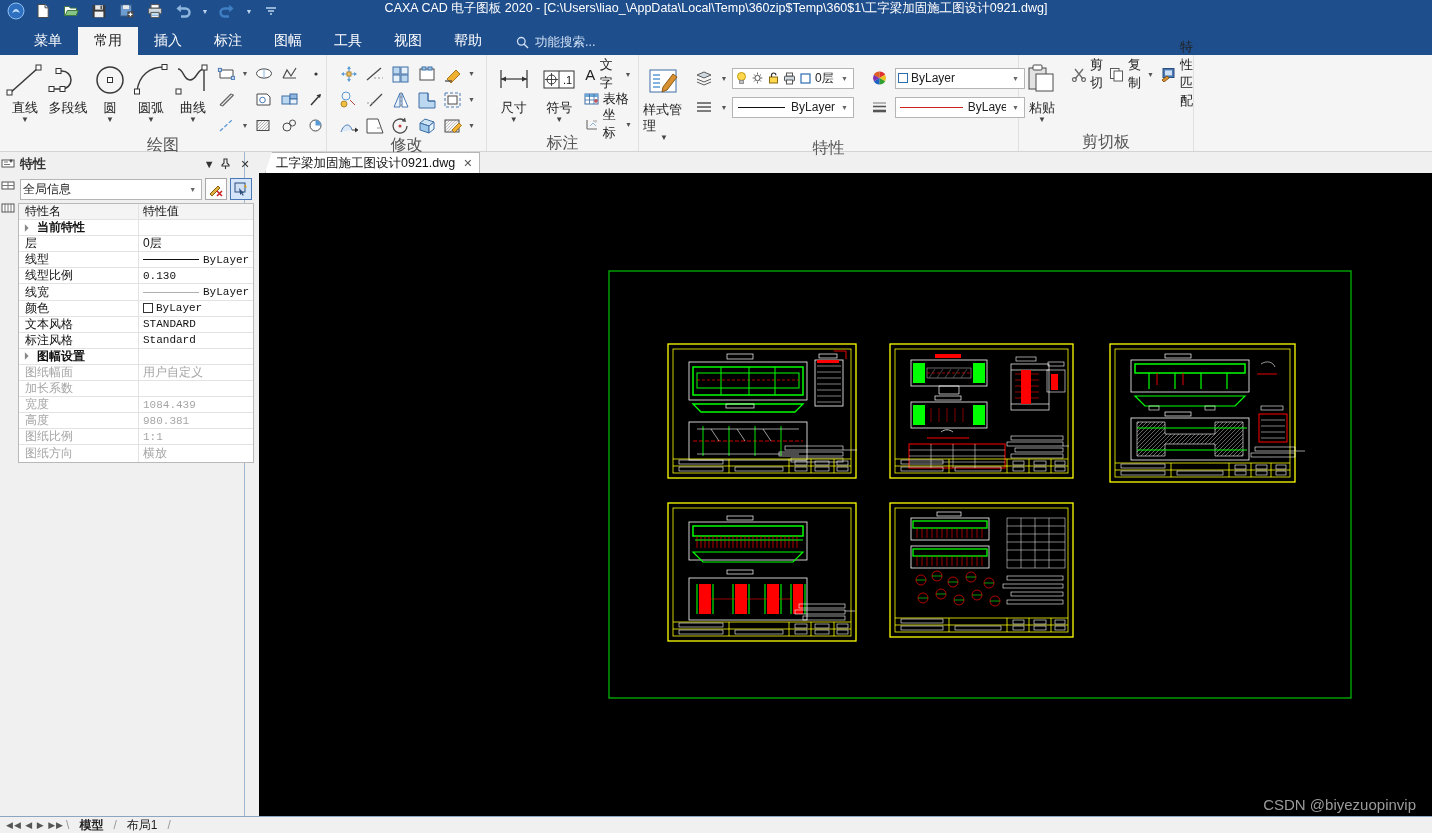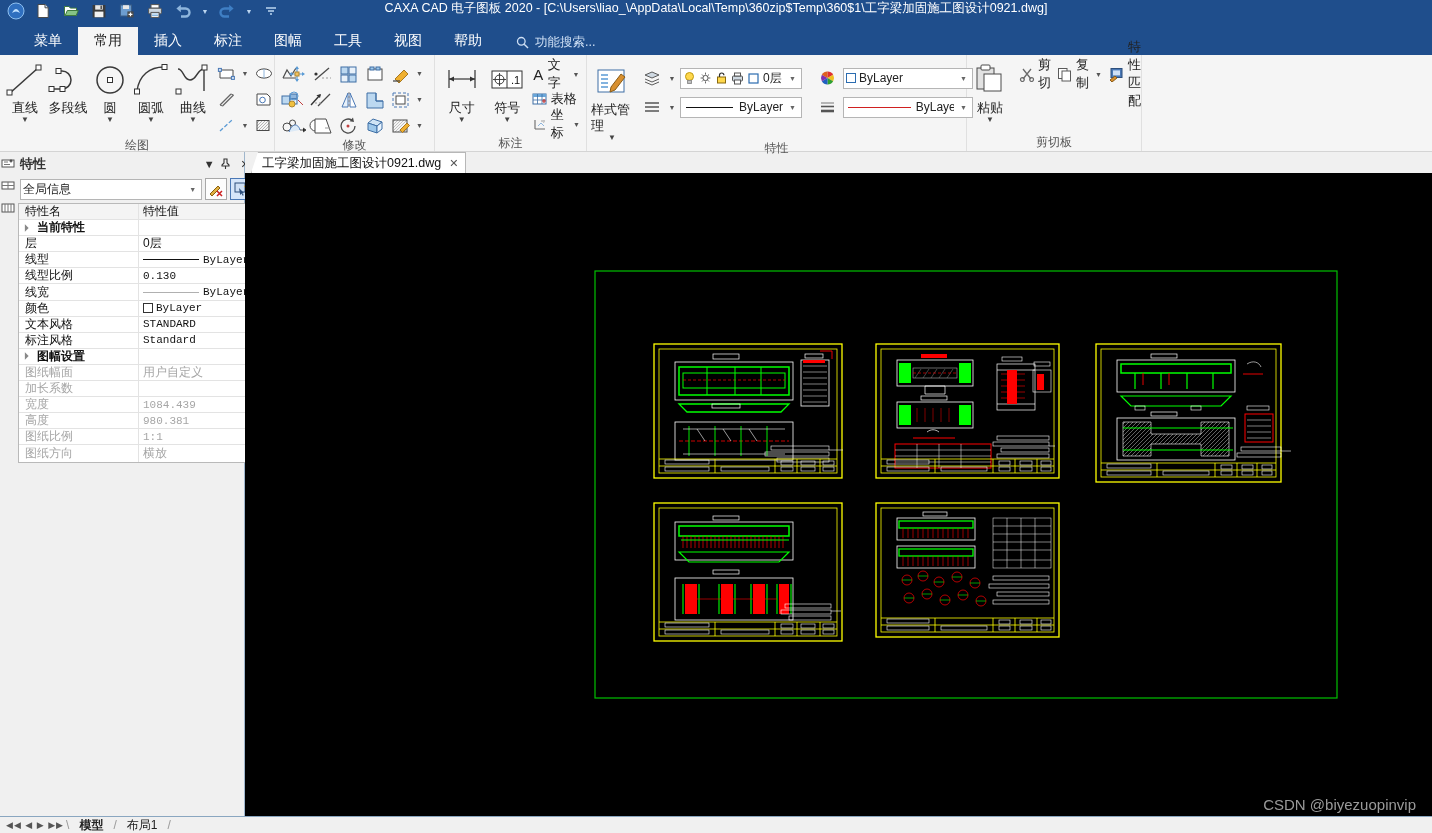--- a/index.html
+++ b/index.html
@@ -58,21 +58,21 @@
     position: relative;
   }
   .panel {
     display: flex; flex-direction: column;
     border-right: 1px solid #e0e0e0;
     position: relative;
     padding: 3px 4px 0 4px;
   }
   .panel-body { flex: 1; display: flex; align-items: flex-start; }
   .panel-title {
-    text-align: center; font-size: 12px; color: #555;
+    text-align: center; font-size: 16px; color: #555;
     height: 16px; line-height: 14px;
   }
 
   .bigbtn {
     width: 54px; display: flex; flex-direction: column;
     align-items: center; cursor: pointer; padding-top: 2px;
   }
   .bigbtn .glyph { height: 40px; display: flex; align-items: center; justify-content: center; }
   .bigbtn .lbl { font-size: 13px; color: #222; line-height: 16px; }
   .bigbtn .caret { font-size: 8px; color: #444; line-height: 7px; }
@@ -138,21 +138,21 @@
     content: "◢"; position: absolute; left: 3px; font-size: 7px;
     color: #888; transform: rotate(-45deg); font-weight: normal;
   }
   .ptrow.dim { color: #a6a6a6; }
   .mono { font-family: "Liberation Mono", "DejaVu Sans Mono", monospace; font-size: 11px; }
   .swatch-w { width: 10px; height: 10px; border: 1px solid #333; background: #fff; display:inline-block;}
   .lt-line { display:inline-block; width: 56px; border-top: 1.5px solid #111; margin-right: 4px; }
   .lt-line.thin { border-top: 1px solid #b0b0b0; }
   .lt-wrap { display:flex; align-items:center; justify-content:flex-end; width: 100%; padding-right: 4px;}
 
-  .docarea { flex: 1; display: flex; flex-direction: column; background: #000; }
+  .docarea { flex: 1; display: flex; flex-direction: column; background: #000; margin-left: 14px; }
   .doctabs {
     height: 22px; background: #f0f0f0; display: flex; align-items: flex-end;
     padding-left: 6px; border-bottom: 1px solid #000;
   }
   .doctab {
     background: #fff; border: 1px solid #b7b7b7; border-bottom: none;
     height: 21px; display: flex; align-items: center; gap: 8px;
     padding: 0 7px 0 10px; font-size: 12.5px; color: #111;
     clip-path: polygon(7px 0, 100% 0, 100% 100%, 0 100%);
     cursor: pointer;
@@ -264,21 +264,21 @@
         <circle cx="5.3" cy="5.3" r="3.8" fill="none" stroke="#cfe0f5" stroke-width="1.3"></circle>
         <path d="M8.2 8.2L12 12" stroke="#cfe0f5" stroke-width="1.4"></path>
       </svg>
     </span>
     <span>功能搜索...</span>
   </div>
 </div>
 
 <div class="ribbon">
 
-  <div class="panel" style="width:275px">
+  <div class="panel" style="width:327px">
     <div class="panel-body">
       <div class="bigbtn">
         <span class="glyph">
           <svg width="42" height="38" viewBox="0 0 42 38">
             <path d="M6 32L34 7" stroke="#3a3a3a" stroke-width="1.6"></path>
             <rect x="3" y="29" width="5" height="5" fill="#fff" stroke="#333"></rect>
             <rect x="32" y="4" width="5" height="5" fill="#fff" stroke="#333"></rect>
           </svg>
         </span>
         <span class="lbl">直线</span>

